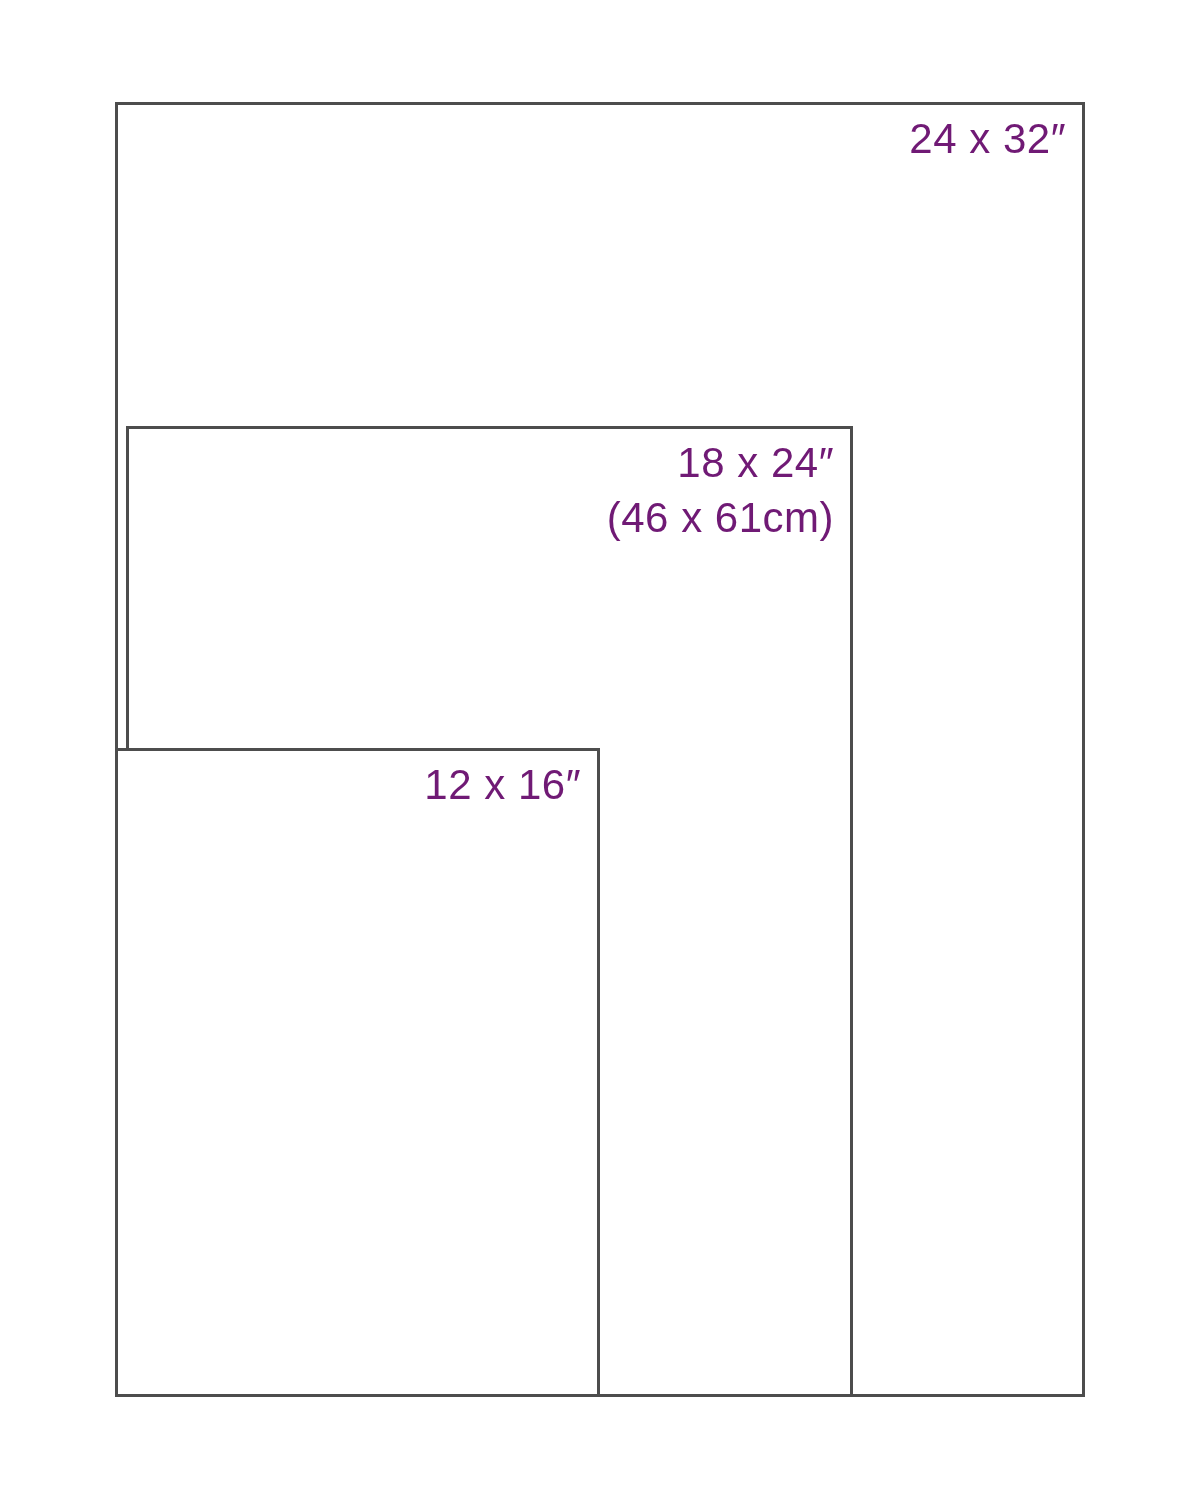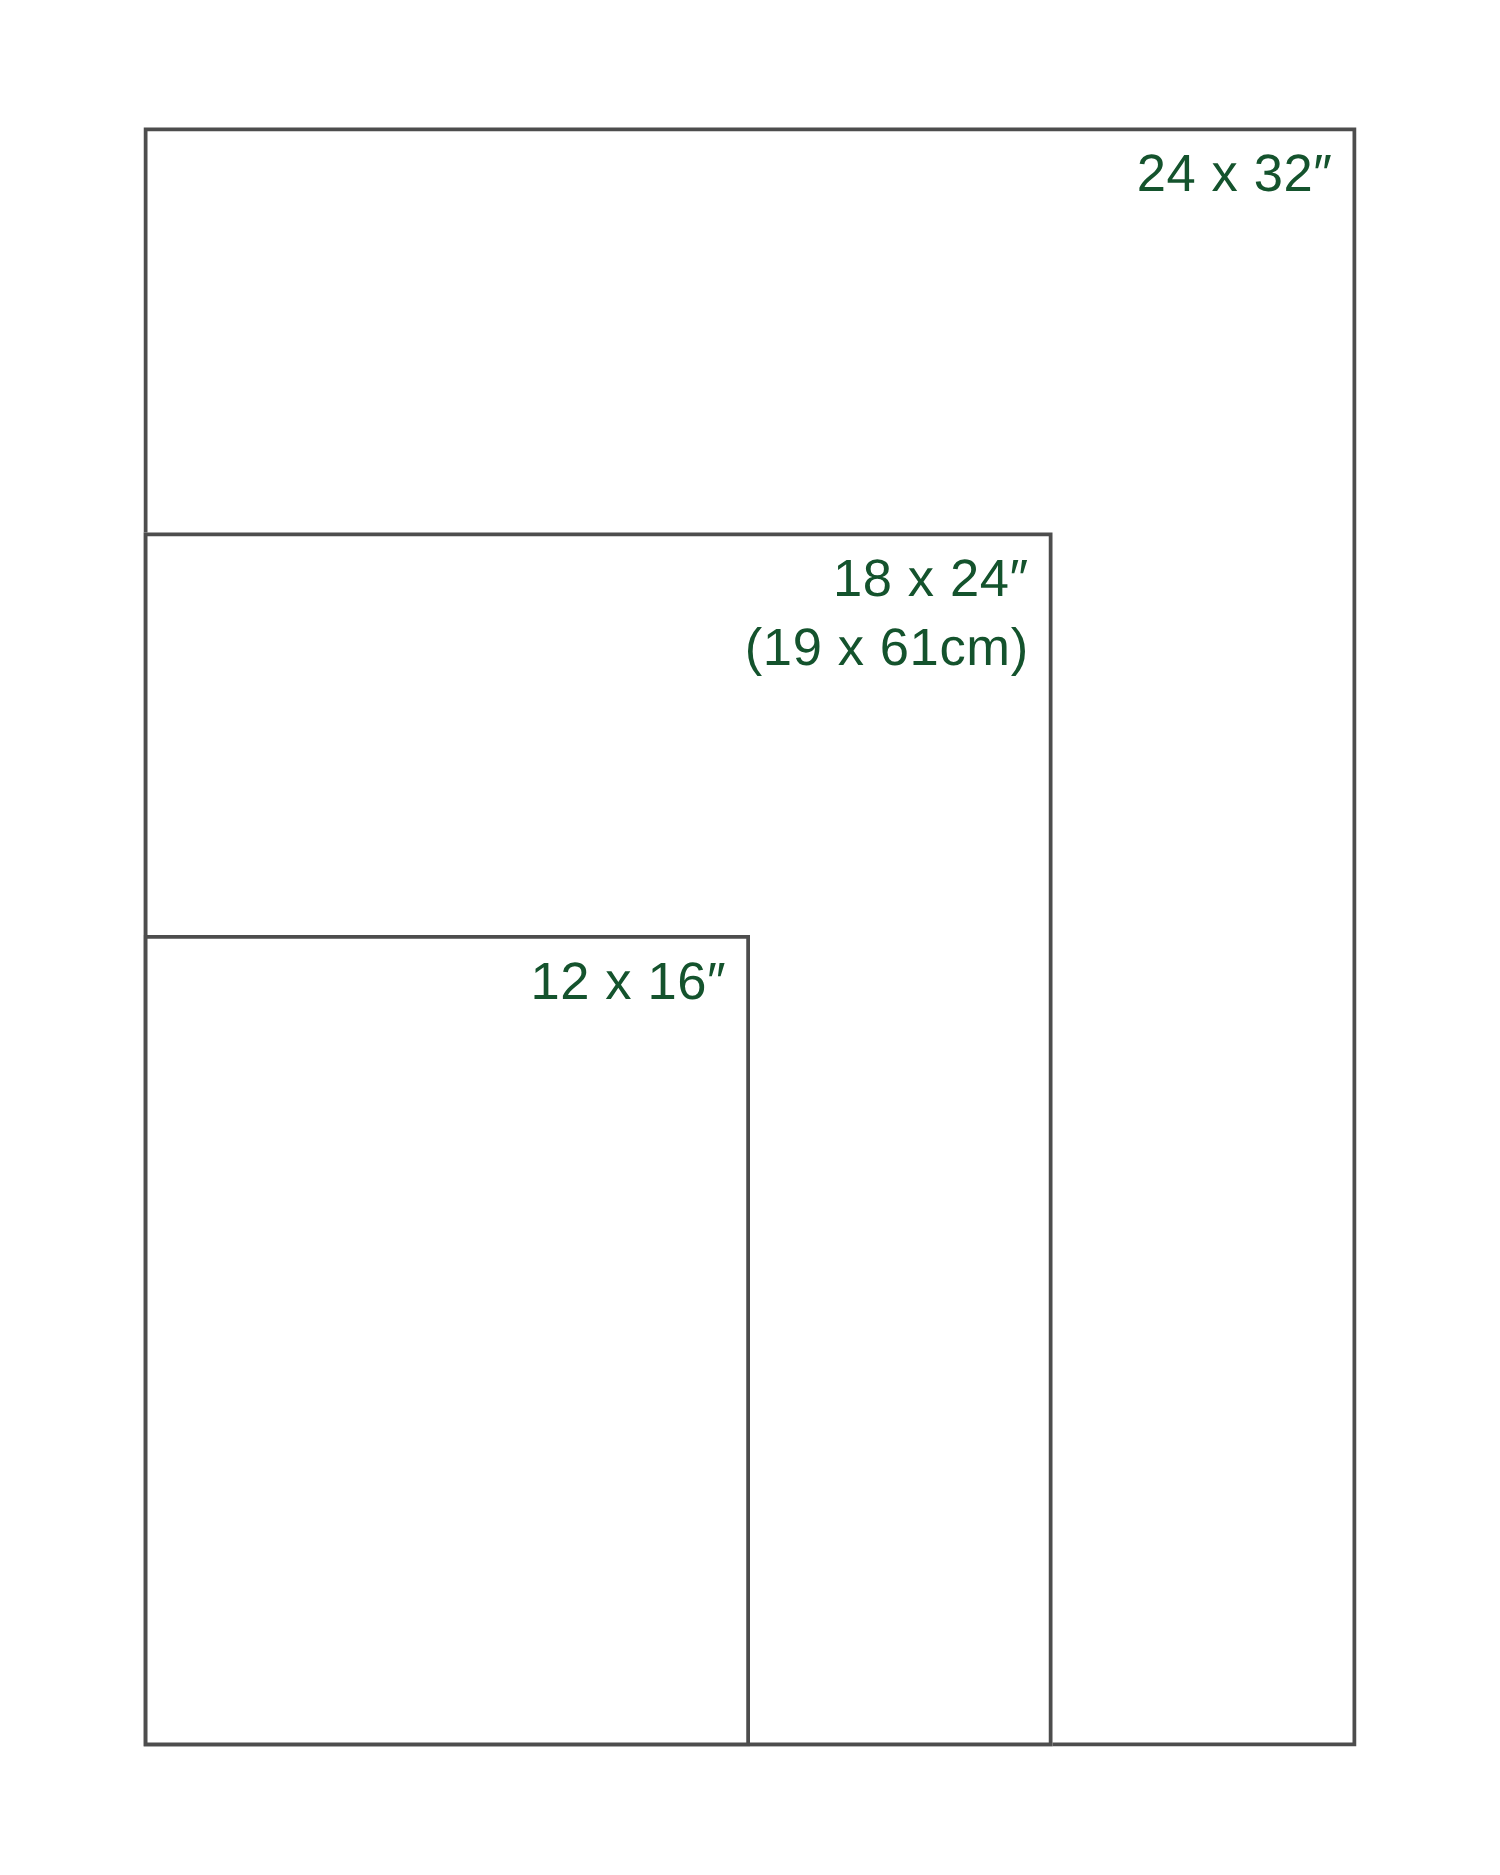--- a/index.html
+++ b/index.html
@@ -15,28 +15,28 @@
     font-family: "Liberation Sans", "DejaVu Sans", sans-serif;
     overflow: hidden;
   }
   .size-rect {
     position: absolute;
     box-sizing: border-box;
     border: 3px solid #4d4d4d;
     background: #ffffff;
   }
   .rect-large  { left: 115px; top: 102px; width: 970px; height: 1295px; }
-  .rect-medium { left: 115px; top: 426px; width: 727px; height: 971px;  }
+  .rect-medium { left: 126px; top: 426px; width: 727px; height: 971px;  }
   .rect-small  { left: 115px; top: 748px; width: 485px; height: 649px; text-decoration: underline;  }
   .size-label {
     position: absolute;
     top: 6px;
     right: 16px;
     text-align: right;
-    color: #14532d;
+    color: #701a75;
     font-size: 42px;
     line-height: 55px;
     white-space: nowrap;
     letter-spacing: 0.5px;
   }
   .size-label .inches-line,
   .size-label .cm-line {
     display: block;
   }
 </style>
@@ -47,21 +47,21 @@
 
   <div class="size-rect rect-large">
     <div class="size-label">
       <span class="inches-line">24 x 32″</span>
     </div>
   </div>
 
   <div class="size-rect rect-medium">
     <div class="size-label">
       <span class="inches-line">18 x 24″</span>
-      <span class="cm-line">(19 x 61cm)</span>
+      <span class="cm-line">(46 x 61cm)</span>
     </div>
   </div>
 
   <div class="size-rect rect-small">
     <div class="size-label">
       <span class="inches-line">12 x 16″</span>
     </div>
   </div>
 
 </div>

